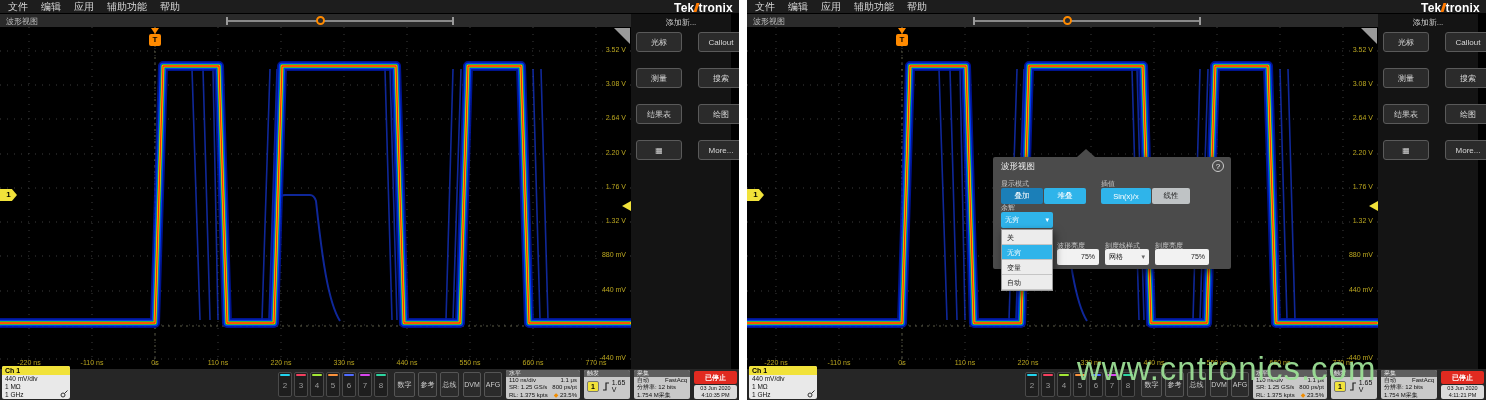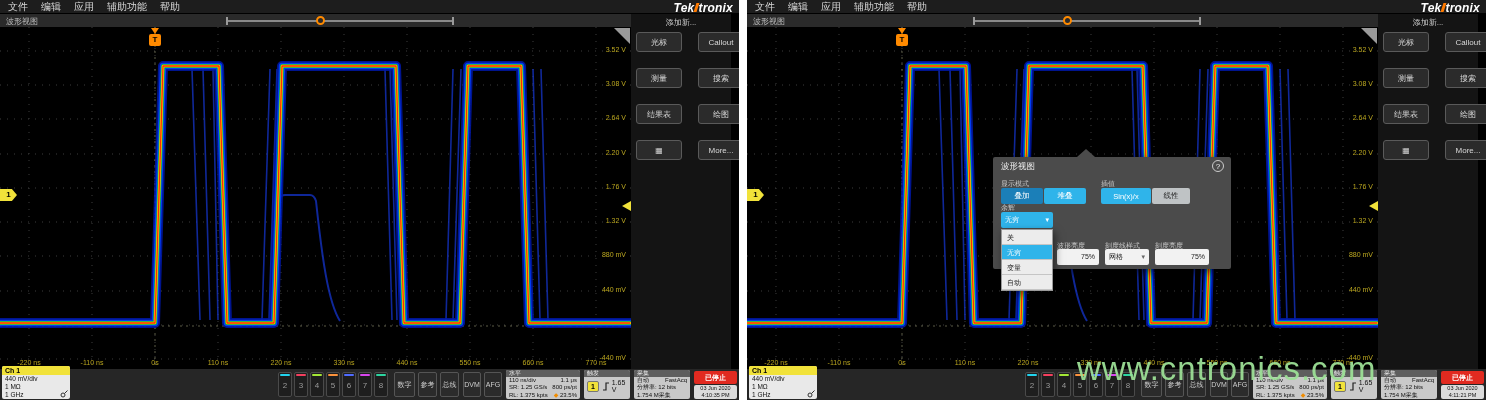--- a/index.html
+++ b/index.html
@@ -3,21 +3,21 @@
 <meta charset="utf-8">
 <style>
   * { margin:0; padding:0; box-sizing:border-box; }
   body { background:#ffffff; font-family:"Liberation Sans","DejaVu Sans",sans-serif; }
   #root { width:1486px; height:403px; background:#ffffff; display:flex; gap:8px; }
   .panel { position:relative; width:739px; height:400px; background:#000; overflow:hidden; flex:0 0 739px; }
 
   
   .menubar { position:absolute; left:0; top:0; width:739px; height:14px; background:#1d1d1d; display:flex; align-items:center; gap:13px; padding-left:8px; border-bottom:1px solid #000; z-index:5; }
   .menubar .mi { color:#d8d8d8; font-size:10px; cursor:default; }
-  .logo { position:absolute; right:6px; top:1px; color:#fff; font-size:12px; font-weight:bold; font-style:italic; letter-spacing:0.2px; z-index:6; }
+  .logo { position:absolute; right:6px; top:1px; color:#fff; font-size:12px; font-weight:bold; letter-spacing:0.2px; z-index:6; }
   .logo .wedge { display:inline-block; width:3px; height:9px; background:#ff7a00; transform:skewX(-18deg); margin:0 0.5px; }
 
   
   .tabstrip { position:absolute; left:0; top:14px; width:631px; height:13px; background:#2a2a2a; z-index:4; }
   .tabstrip .tablabel { position:absolute; left:6px; top:2px; color:#b8b8b8; font-size:8px; }
   .hslider { position:absolute; left:228px; top:6px; width:224px; height:2px; background:#8a8a8a; }
   .hslider .brk { position:absolute; top:-3px; width:2px; height:8px; background:#9a9a9a; }
   .hslider .brk.l { left:-2px; } .hslider .brk.r { right:-2px; }
   .hslider .knob { position:absolute; left:88px; top:-4px; width:9px; height:9px; border:2px solid #ff8a00; border-radius:50%; background:#2a2a2a; }
 

